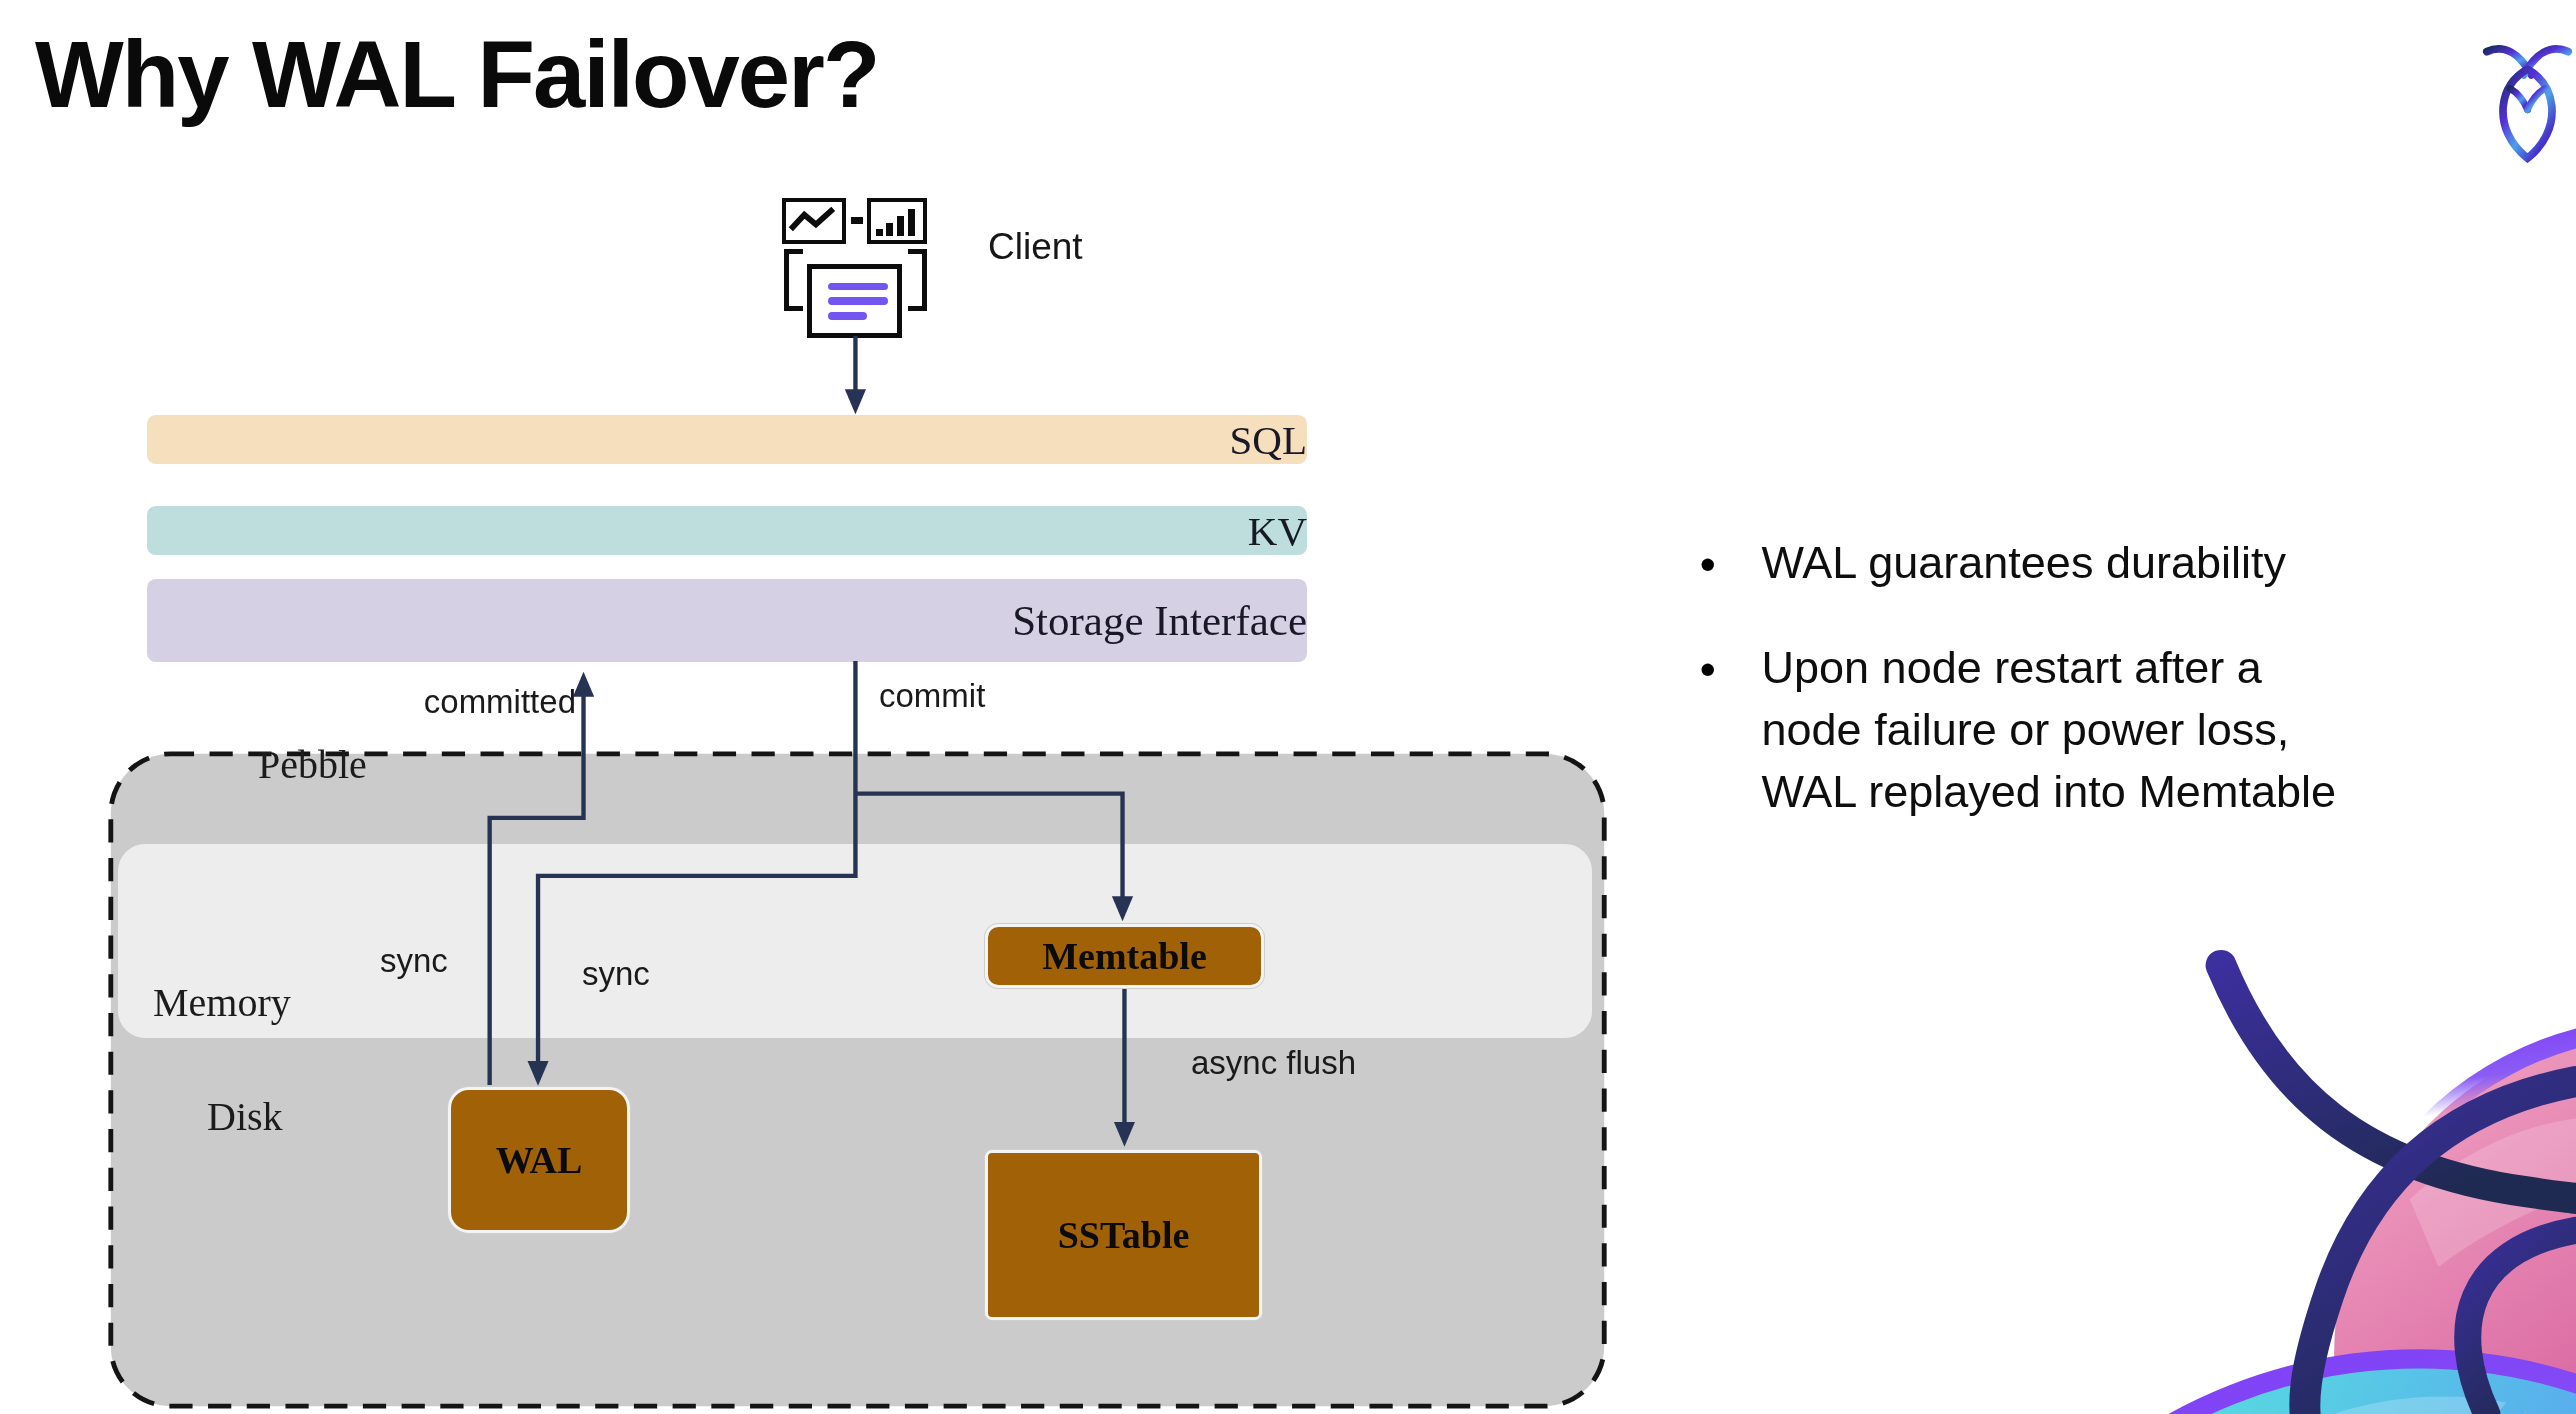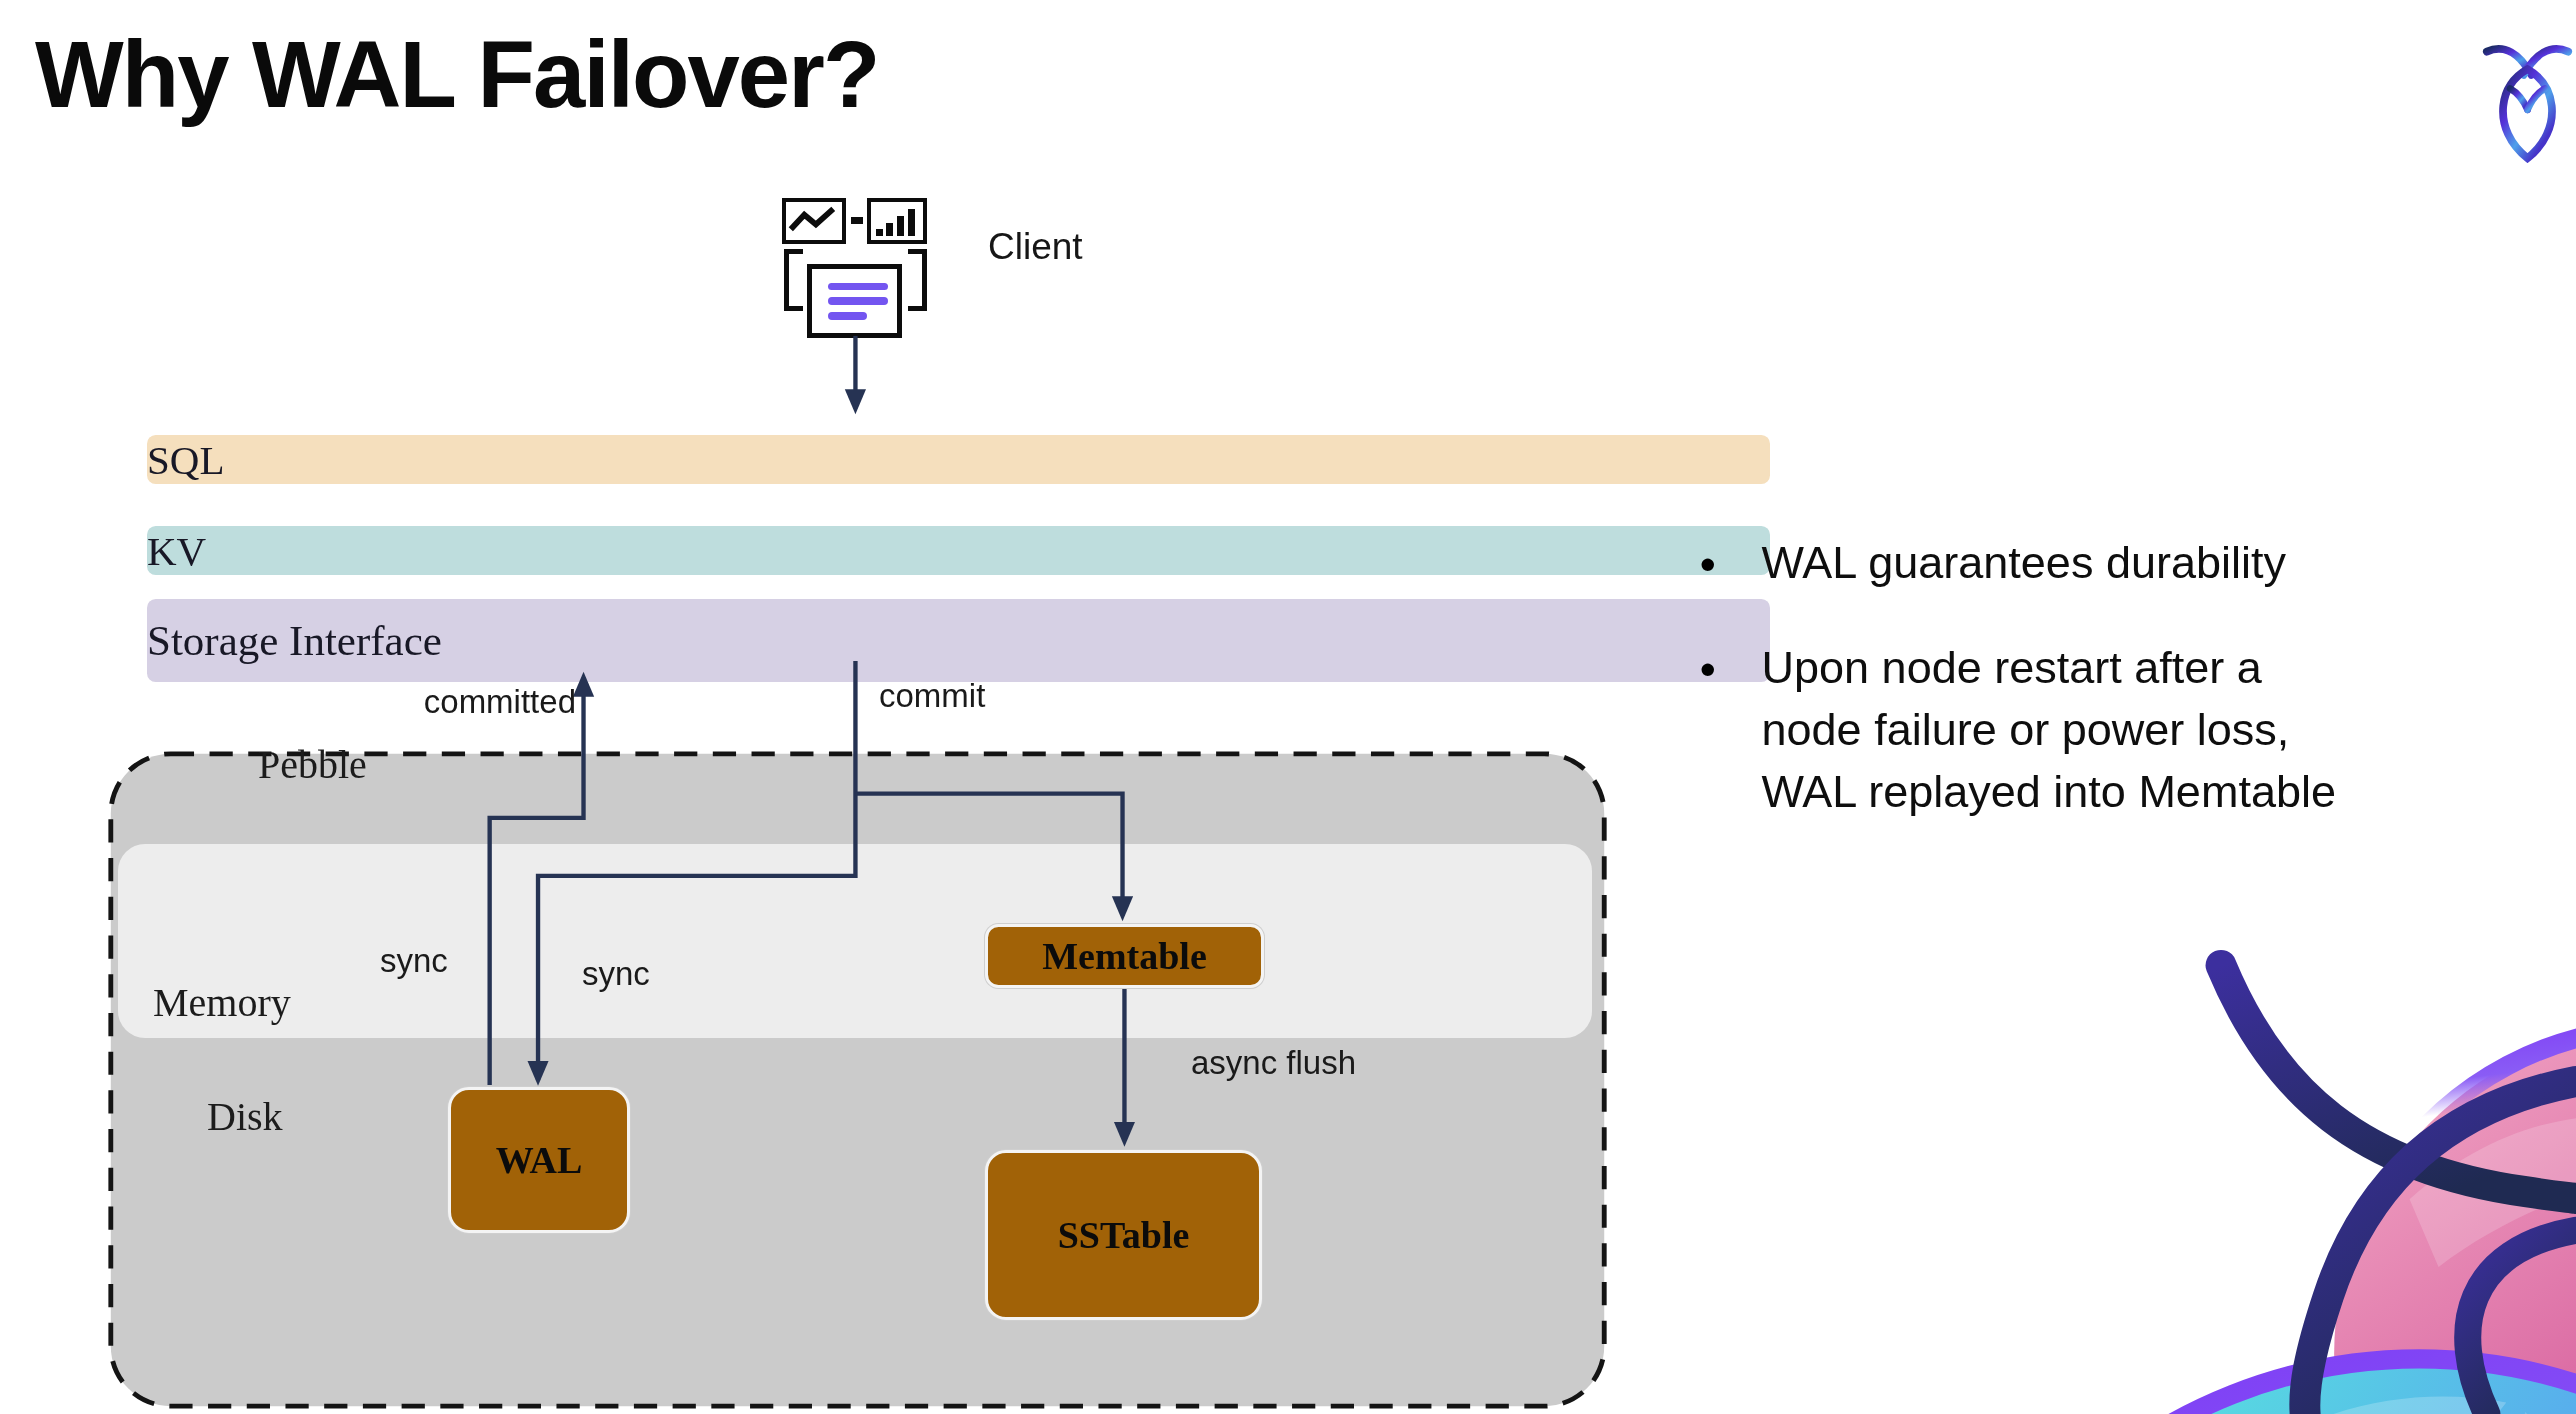--- a/index.html
+++ b/index.html
@@ -23,42 +23,42 @@
   .mini-chart2{left:87px;top:1.9px;width:60px;height:46px;display:flex;align-items:flex-end;gap:3.9px;padding:3.9px 4.8px;}
   .mini-chart2 i{display:block;width:6.8px;background:#0c0c0c;}
   .bracket{position:absolute;width:19.4px;height:62px;box-sizing:border-box;}
   .bracket-l{left:3.9px;top:53px;border-left:5.8px solid #0c0c0c;border-top:5.8px solid #0c0c0c;border-bottom:5.8px solid #0c0c0c;}
   .bracket-r{left:128px;top:53px;border-right:5.8px solid #0c0c0c;border-top:5.8px solid #0c0c0c;border-bottom:5.8px solid #0c0c0c;}
   .doc{position:absolute;left:27px;top:68px;width:95px;height:74px;border:5.8px solid #0c0c0c;background:#fff;box-sizing:border-box;}
   .doc i{position:absolute;left:15.5px;height:7.7px;border-radius:3.9px;background:#7355f0;}
   .client-label{left:988px;top:226px;font-size:37px;color:#161616;}
 
   
-  .layer-bar{left:147px;width:1623px;border-radius:8.7px;display:flex;align-items:center;justify-content:flex-start;
-    font-family:"Liberation Serif",serif;color:#181826;margin-top:20px;}
+  .layer-bar{left:147px;width:1160px;border-radius:8.7px;display:flex;align-items:center;justify-content:flex-end;
+    font-family:"Liberation Serif",serif;color:#181826;}
   .bar-sql{top:415px;height:49px;background:#f5dfbd;font-size:41px;}
   .bar-kv{top:506px;height:49px;background:#bedddd;font-size:41px;}
   .bar-storage{top:579px;height:83px;background:#d6d0e4;font-size:43px;}
 
   
   .pebble-svg{left:105px;top:748px;}
   .memory-band{left:118px;top:844px;width:1474px;height:194px;background:#ededed;border-radius:27px;}
   .region-label{font-family:"Liberation Serif",serif;font-size:40px;color:#1c1c1c;}
   .lbl-pebble{left:225px;top:741px;margin-left:33px;}
   .lbl-memory{left:153px;top:979px;}
   .lbl-disk{left:207px;top:1093px;}
 
   
   .node{background:#a16207;border:3.9px solid #f4f4f4;box-sizing:border-box;
     display:flex;align-items:center;justify-content:center;
     font-family:"Liberation Serif",serif;font-weight:700;font-size:38px;color:#0b0b0b;
     box-shadow:0 0 0 1px #cfcfcf;}
   .node-memtable{left:985px;top:924px;width:279px;height:64px;border-radius:13.5px;}
   .node-wal{left:448px;top:1087px;width:182px;height:146px;border-radius:21px;}
-  .node-sstable{left:985px;top:1150px;width:277px;height:170px;border-radius:21px;}
+  .node-sstable{left:985px;top:1150px;width:277px;height:170px;border-radius:7px;}
 
   
   .edge-label{font-size:33px;color:#1a1a1a;}
   .lbl-committed{left:329px;top:683px;width:247px;text-align:right;}
   .lbl-commit{left:879px;top:677px;text-align:center;}
   .lbl-sync1{left:380px;top:942px;}
   .lbl-sync2{left:582px;top:955px;}
   .lbl-async{left:1191px;top:1044px;}
 
   

